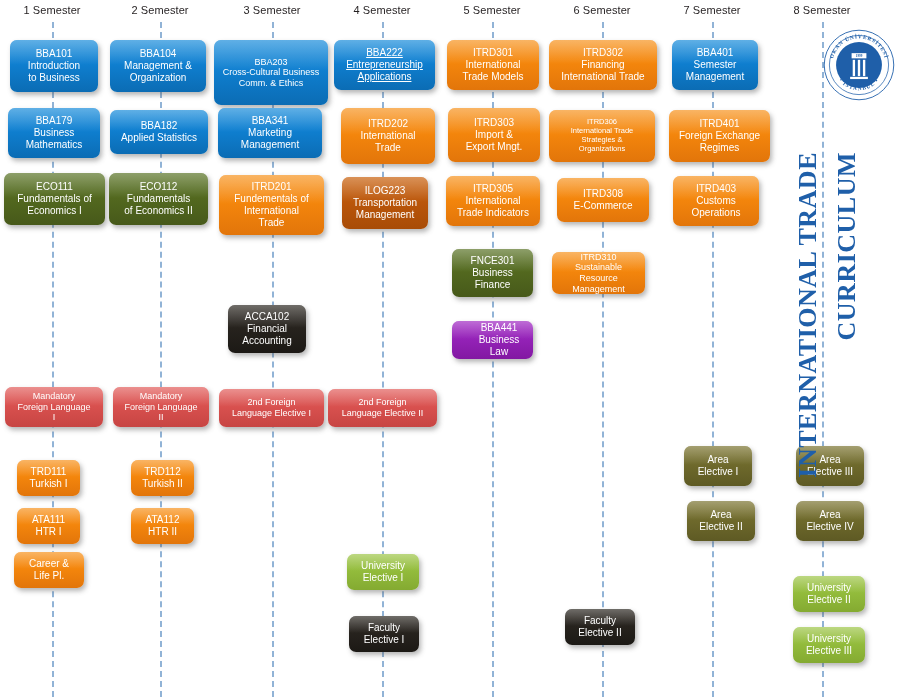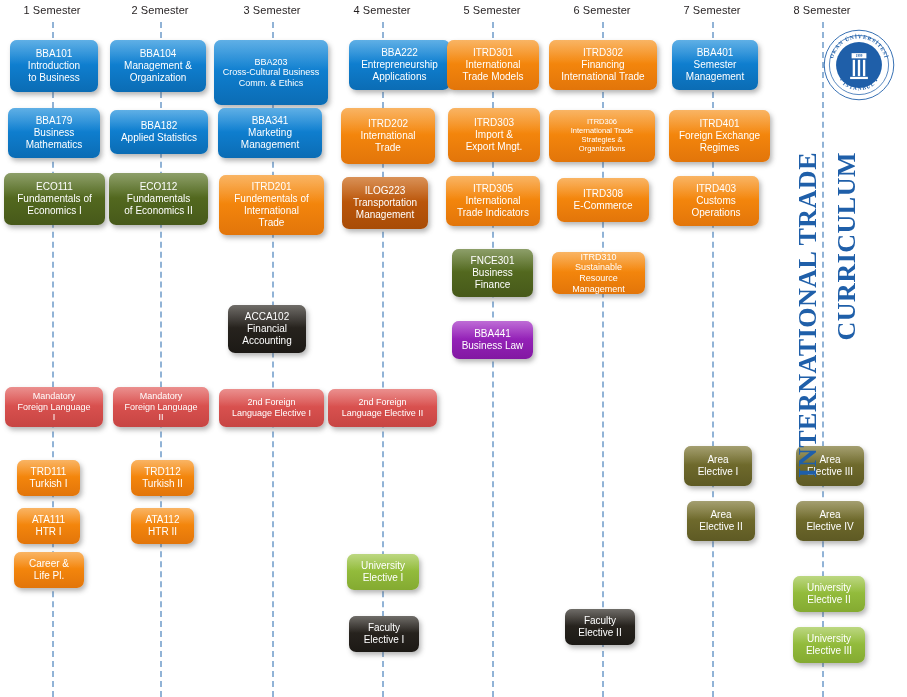--- a/index.html
+++ b/index.html
@@ -43,21 +43,21 @@
   }
 
   
   .c-blue   {background:linear-gradient(to bottom,#1b8ddb 0%,#0f7fd0 45%,#0b6cb4 100%);}
   .c-orange {background:linear-gradient(to bottom,#f79421 0%,#f4860c 45%,#e2750a 100%);}
   .c-dkorange{background:linear-gradient(to bottom,#c9620f 0%,#bb560a 45%,#a84c07 100%);}
   .c-green  {background:linear-gradient(to bottom,#5c7529 0%,#53691f 45%,#47591a 100%);}
   .c-olive  {background:linear-gradient(to bottom,#7d7633 0%,#6f6a2c 45%,#5e5a24 100%);}
   .c-ltgreen{background:linear-gradient(to bottom,#9fc64b 0%,#93bc3c 45%,#84aa31 100%);}
   .c-red    {background:linear-gradient(to bottom,#e2605e 0%,#d9514f 45%,#c74543 100%);}
-  .c-purple {background:linear-gradient(to bottom,#a22ec4 0%,#9523b8 45%,#8218a2 100%);}
+  .c-purple {background:linear-gradient(to bottom,#a22ec4 0%,#9523b8 45%,#8218a2 100%);padding-left:17px;}
   .c-black  {background:linear-gradient(to bottom,#312d27 0%,#27231e 45%,#1c1915 100%);}
 
   
   .fs9  {font-size:9px;}
   .fs10 {font-size:10px;}
   .fs7  {font-size:7.5px;}
 
   
   .vtitle{
     position:absolute;
@@ -109,21 +109,21 @@
       <div class="box c-blue fs10" style="left: 110px; top: 40px; width: 96px; height: 52px;">
         <span class="ln">BBA104</span>
         <span class="ln">Management &amp;</span>
         <span class="ln">Organization</span>
       </div>
       <div class="box c-blue fs9" style="left: 214px; top: 40px; width: 114px; height: 65px;">
         <span class="ln">BBA203</span>
         <span class="ln">Cross-Cultural Business</span>
         <span class="ln">Comm. &amp; Ethics</span>
       </div>
-      <div class="box c-blue fs10" style="left: 349px; top: 40px; width: 101px; height: 50px;">
+      <div class="box c-blue fs10" style="left: 334px; top: 40px; width: 101px; height: 50px; text-decoration: underline;">
         <span class="ln">BBA222</span>
         <span class="ln">Entrepreneurship</span>
         <span class="ln">Applications</span>
       </div>
       <div class="box c-orange fs10" style="left: 447px; top: 40px; width: 92px; height: 50px;">
         <span class="ln">ITRD301</span>
         <span class="ln">International</span>
         <span class="ln">Trade Models</span>
       </div>
       <div class="box c-orange fs10" style="left: 549px; top: 40px; width: 108px; height: 50px;">

